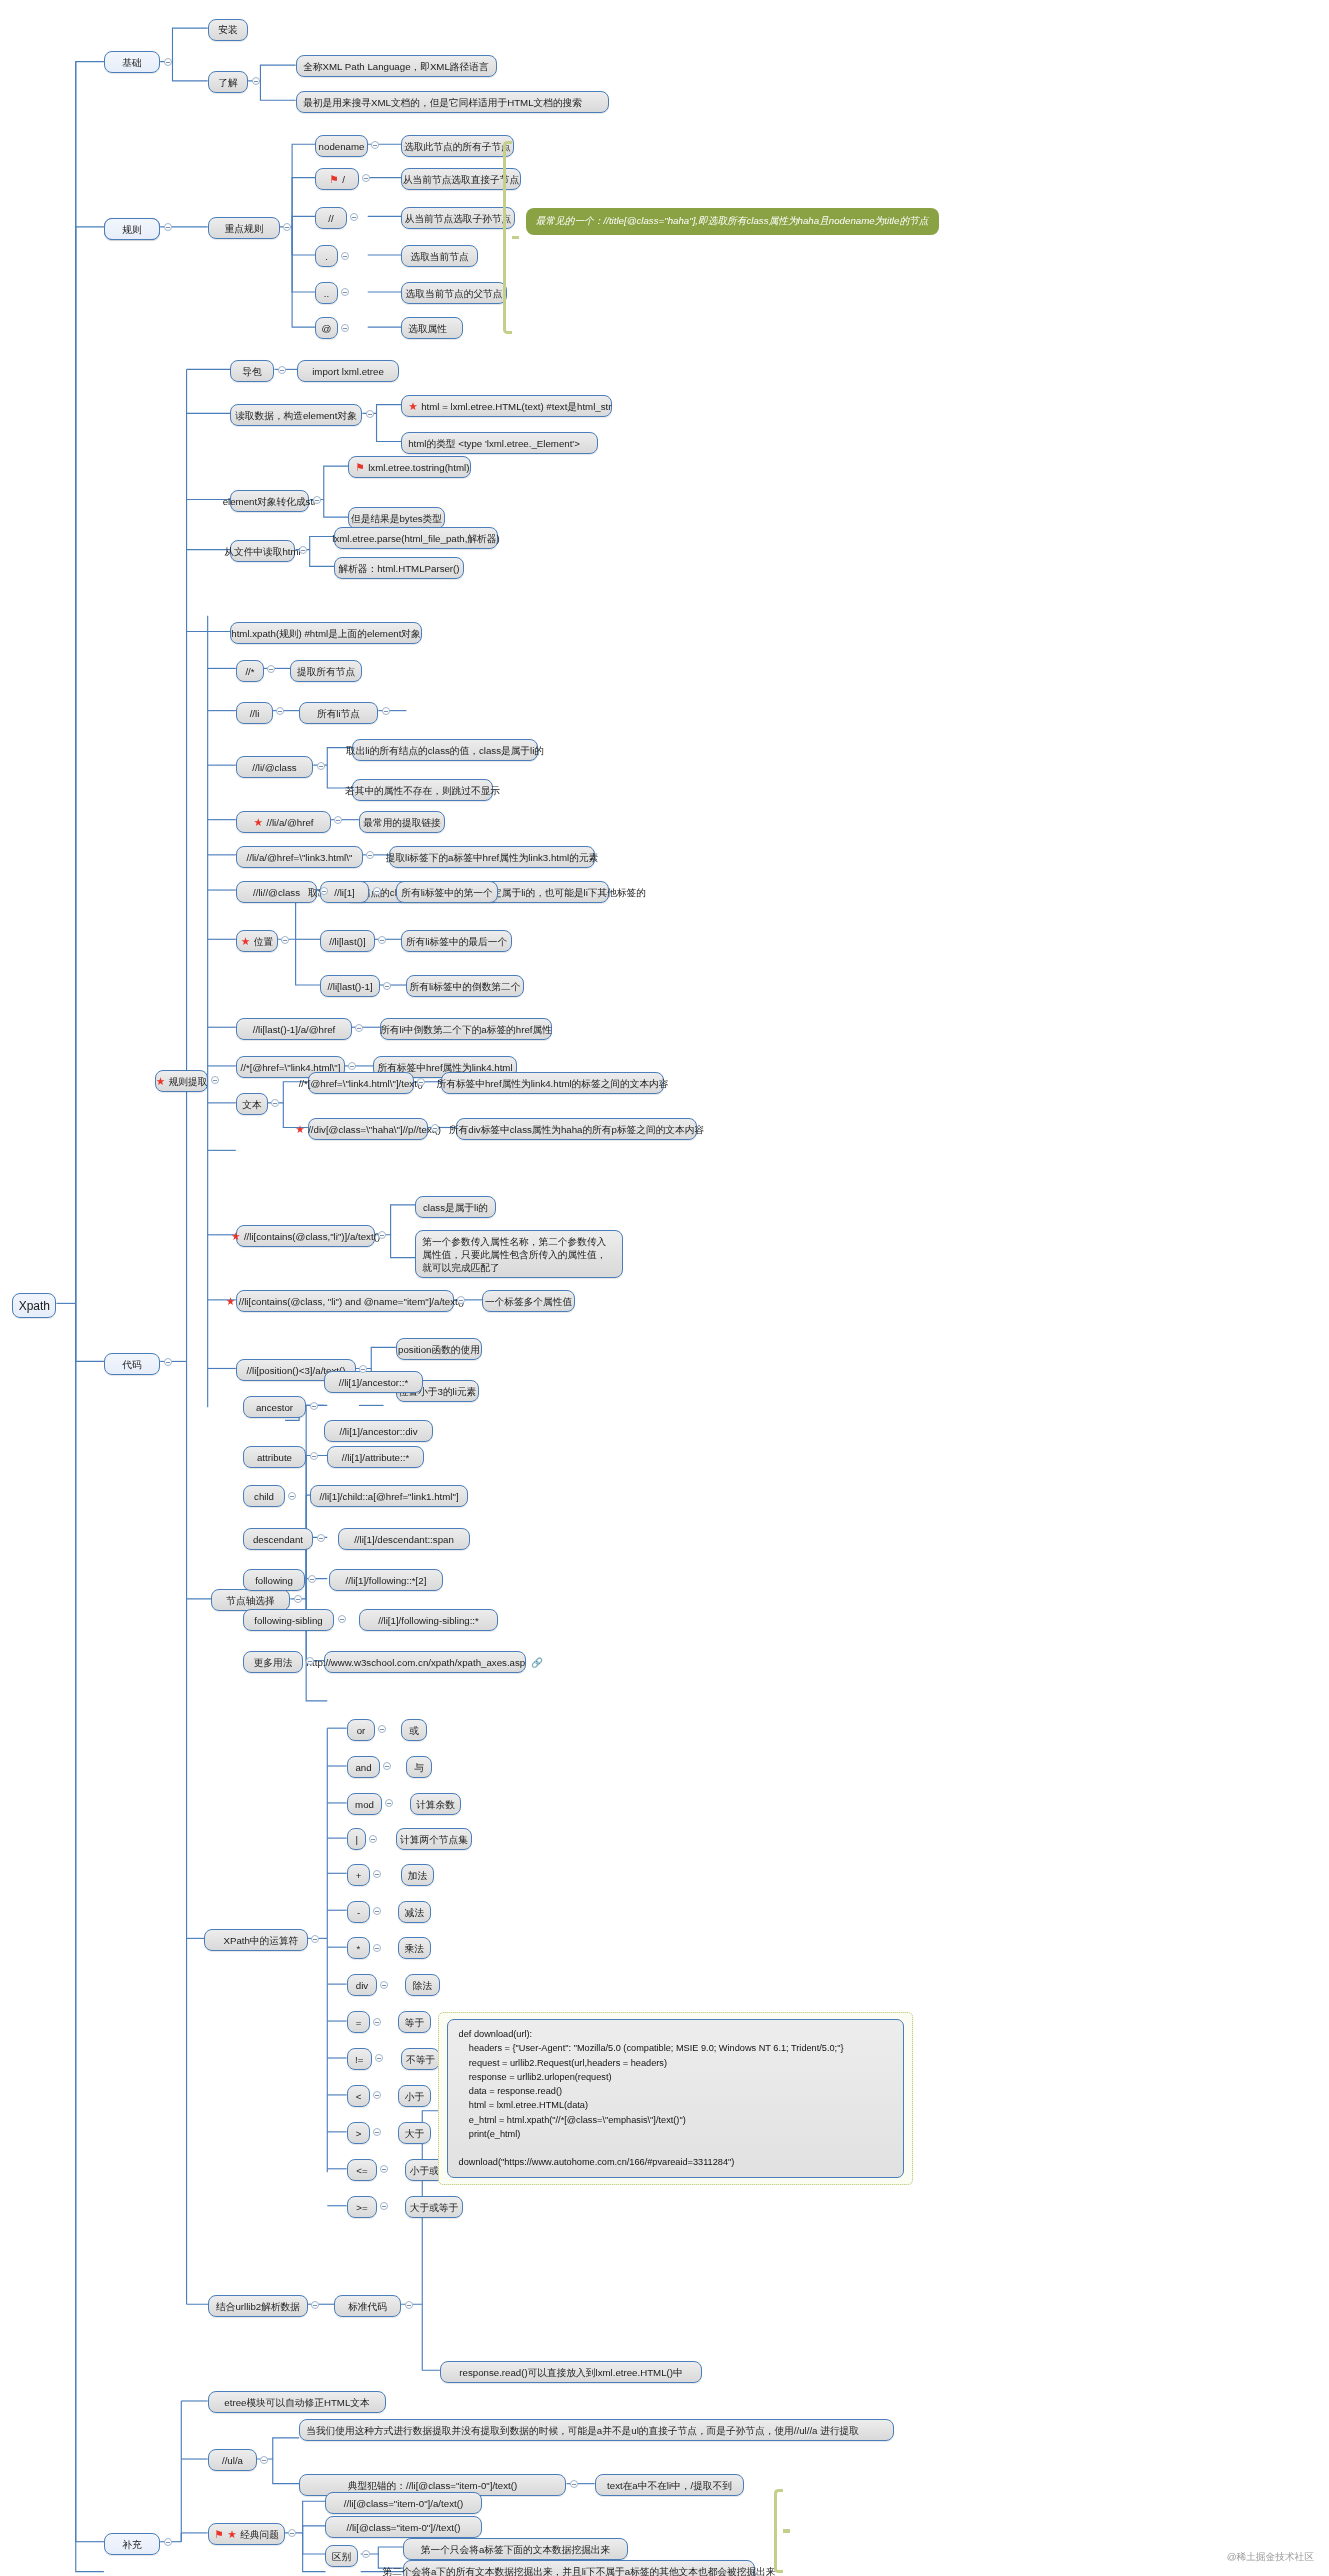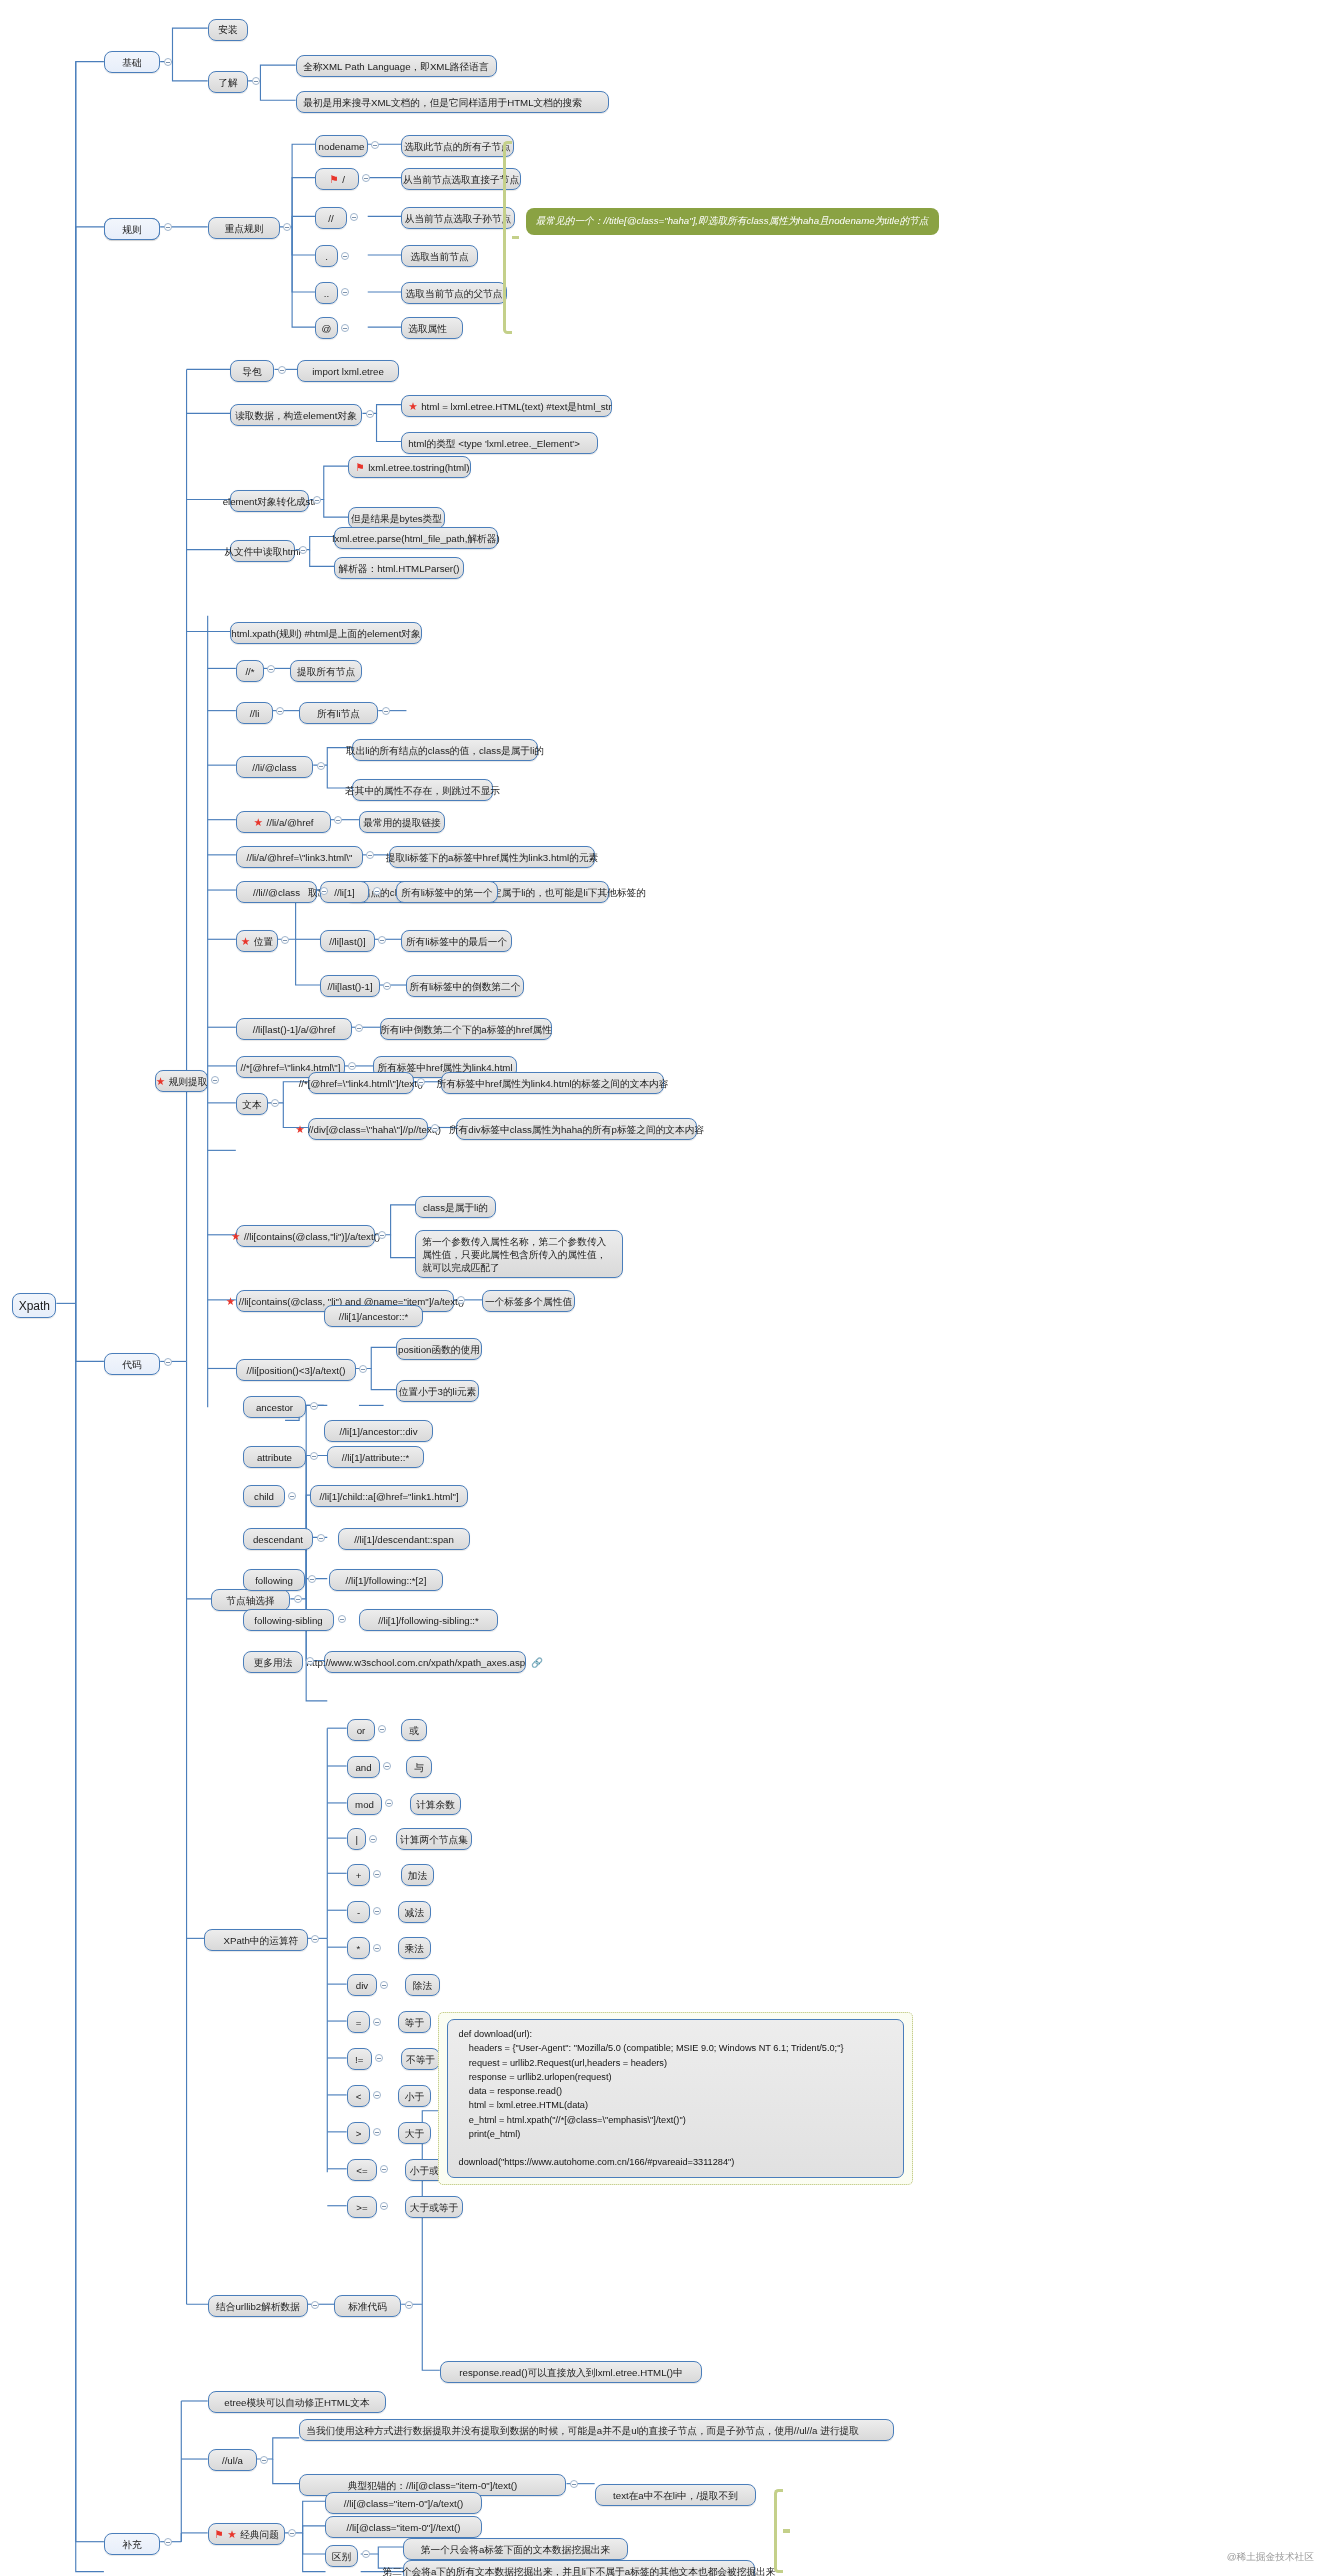--- a/index.html
+++ b/index.html
@@ -509,21 +509,21 @@
   <div class="node" style="left:396px;top:1380px;width:83px;justify-content:center;">
     <span>位置小于3的li元素</span>
   </div>
 
   <div class="node" style="left:211px;top:1589px;width:79px;justify-content:center;">
     <span>节点轴选择</span>
   </div>
   <div class="node" style="left:243px;top:1396px;width:63px;justify-content:center;">
     <span>ancestor</span>
   </div>
-  <div class="node" style="left:324px;top:1305px;width:99px;justify-content:center;">
+  <div class="node" style="left:324px;top:1371px;width:99px;justify-content:center;">
     <span>//li[1]/ancestor::*</span>
   </div>
   <div class="node" style="left:324px;top:1420px;width:109px;justify-content:center;">
     <span>//li[1]/ancestor::div</span>
   </div>
   <div class="node" style="left:243px;top:1446px;width:63px;justify-content:center;">
     <span>attribute</span>
   </div>
   <div class="node" style="left:327px;top:1446px;width:97px;justify-content:center;">
     <span>//li[1]/attribute::*</span>
@@ -681,21 +681,21 @@
 
   <div class="node" style="left:208px;top:2449px;width:49px;justify-content:center;">
     <span>//ul/a</span>
   </div>
   <div class="node wrap" style="left:299px;top:2419px;width:595px;">
     <span>当我们使用这种方式进行数据提取并没有提取到数据的时候，可能是a并不是ul的直接子节点，而是子孙节点，使用//ul//a 进行提取</span>
   </div>
   <div class="node" style="left:299px;top:2474px;width:267px;justify-content:center;">
     <span>典型犯错的：//li[@class="item-0"]/text()</span>
   </div>
-  <div class="node" style="left:595px;top:2474px;width:161px;justify-content:center;margin-top:10px;">
+  <div class="node" style="left:595px;top:2474px;width:149px;justify-content:center;">
     <span>text在a中不在li中，/提取不到</span>
   </div>
 
   <div class="node" style="left:208px;top:2523px;width:77px;justify-content:center;">
     <span class="flag">⚑</span>
     <span class="star">★</span>
     <span>经典问题</span>
   </div>
   <div class="node" style="left:325px;top:2492px;width:157px;justify-content:center;">
     <span>//li[@class="item-0"]/a/text()</span>

